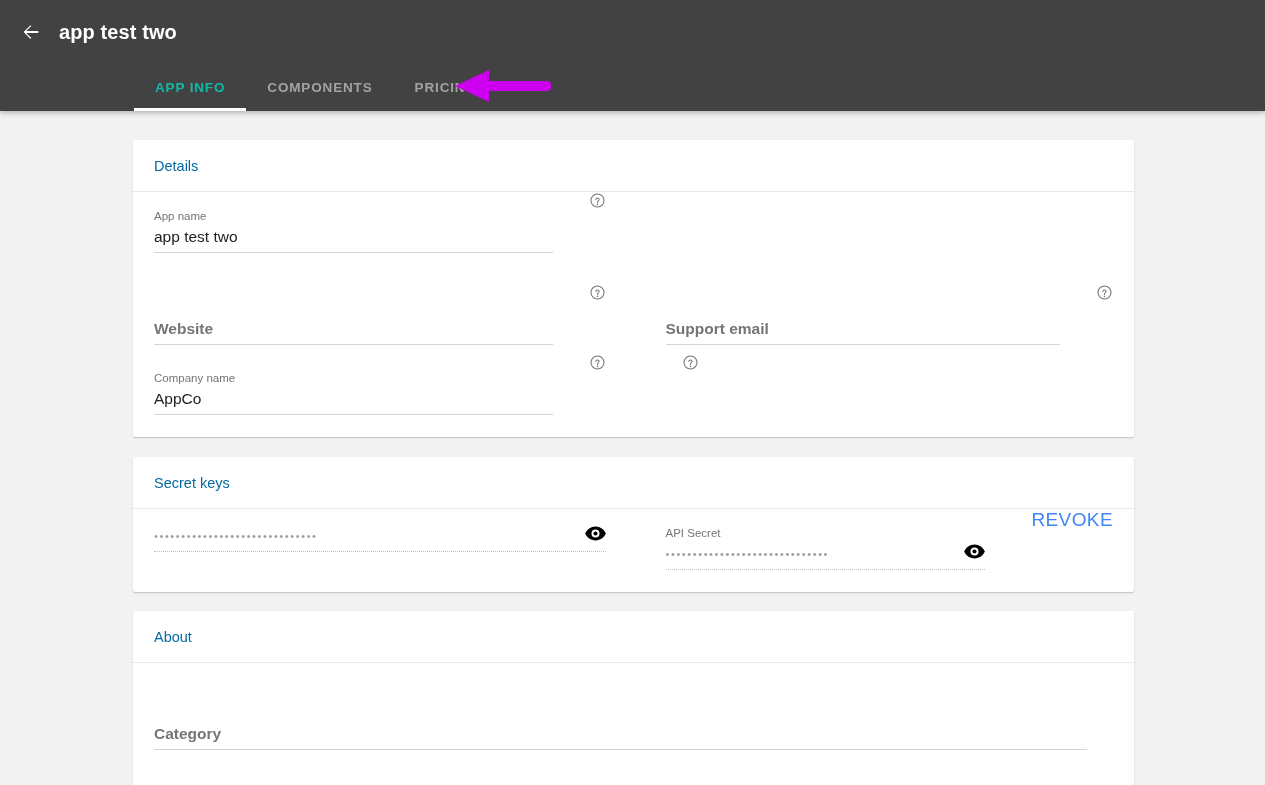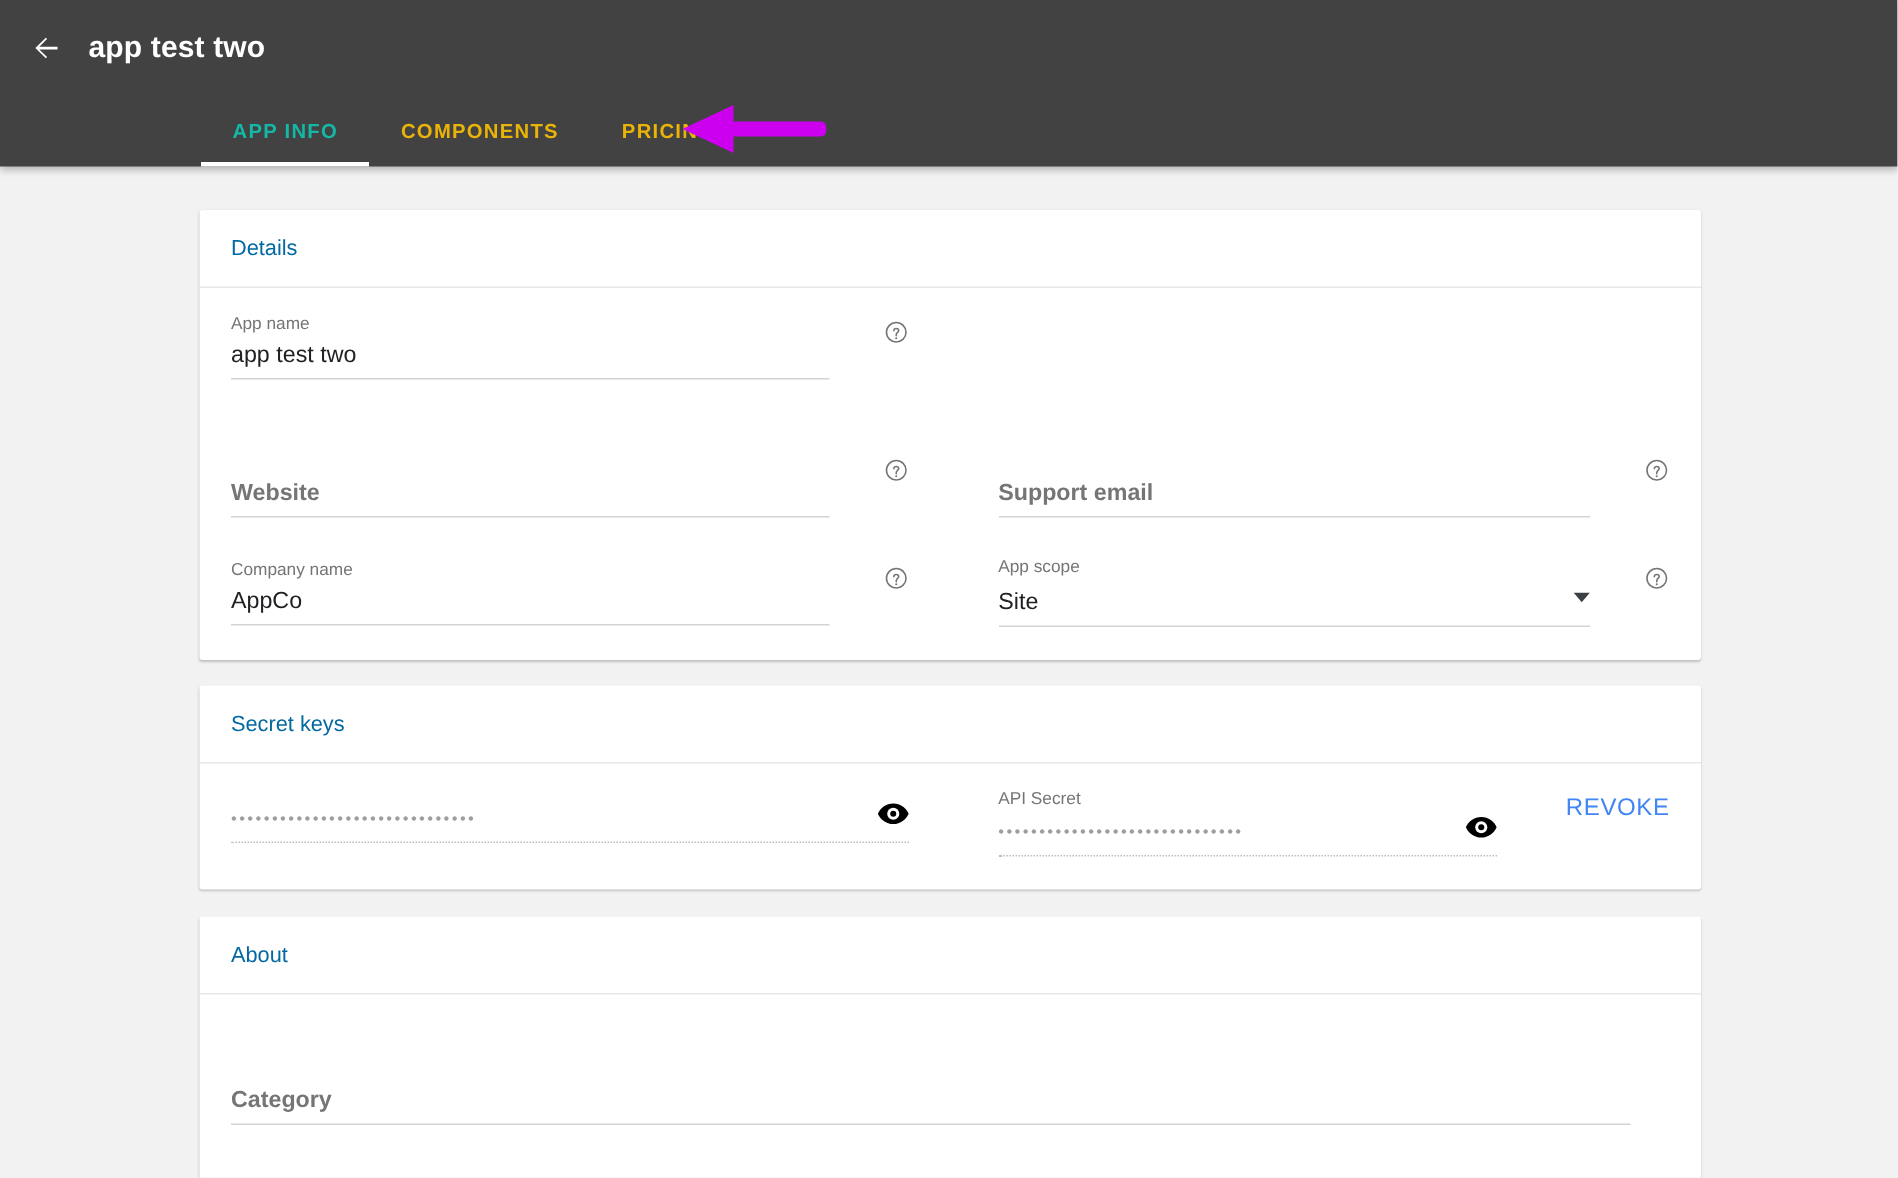--- a/index.html
+++ b/index.html
@@ -64,21 +64,21 @@
   }
 
   .tab {
     display: flex;
     align-items: center;
     justify-content: center;
     padding: 0 21px;
     font-size: 13.5px;
     font-weight: bold;
     letter-spacing: 0.85px;
-    color: #eab308;
+    color: #a3a3a3;
     cursor: pointer;
     position: relative;
     white-space: nowrap;
     text-transform: uppercase;
     height: 100%;
   }
   .tab.active { color: #14b8a6; }
   .tab.active::after {
     content: "";
     position: absolute;
@@ -126,21 +126,21 @@
 
   .card-body { padding: 0 21px; }
 
   
   .field-row {
     display: flex;
   }
   .field-col {
     width: 50%;
     display: flex;
-    align-items: center;
+    align-items: flex-start;
     padding-right: 0;
     gap: 20px;
   }
   .field-col.left  { padding-right: 28px; }
   .field-col.right { padding-left: 32px; }
 
   
   .field {
     flex: 1 1 auto;
     min-width: 0;
@@ -207,21 +207,21 @@
     flex: none;
     margin-left: 10px;
     margin-bottom: 1px;
     cursor: pointer;
   }
 
   .revoke-link {
     flex: none;
     margin-left: 26px;
     margin-bottom: 2px;
-    font-size: 16px;
+    font-size: 19px;
     font-weight: normal;
     letter-spacing: 0.4px;
     color: #4285f4;
     cursor: pointer;
     white-space: nowrap;
   }
 
   
   .row-gap-lg { height: 31px; }
   .row-gap-sm { height: 9px; }
@@ -337,31 +337,20 @@
           </div>
           <span class="help-icon">
             <svg width="17" height="17" viewBox="0 0 24 24">
               <circle cx="12" cy="12" r="9.2" fill="none" stroke="#757575" stroke-width="1.5"></circle>
               <path d="M12 15.2v-0.9c0-1 0.5-1.5 1.2-2.1 0.7-0.6 1.1-1 1.1-1.8 0-1.2-0.95-2-2.3-2s-2.25 0.85-2.3 2.05" fill="none" stroke="#757575" stroke-width="1.5" stroke-linecap="round"></path>
               <circle cx="12" cy="17.6" r="1" fill="#757575"></circle>
             </svg>
           </span>
         </div>
         <div class="field-col right">
-          <div class="field">
-            <div class="field-label">App scope</div>
-            <div class="field-control">
-              <div class="field-value">Site</div>
-              <span class="caret">
-                <svg width="11" height="7" viewBox="0 0 11 7">
-                    <polygon points="0,0 11,0 5.5,6.5" fill="#3c4043"></polygon>
-                  </svg>
-              </span>
-            </div>
-          </div>
           <span class="help-icon">
             <svg width="17" height="17" viewBox="0 0 24 24">
               <circle cx="12" cy="12" r="9.2" fill="none" stroke="#757575" stroke-width="1.5"></circle>
               <path d="M12 15.2v-0.9c0-1 0.5-1.5 1.2-2.1 0.7-0.6 1.1-1 1.1-1.8 0-1.2-0.95-2-2.3-2s-2.25 0.85-2.3 2.05" fill="none" stroke="#757575" stroke-width="1.5" stroke-linecap="round"></path>
               <circle cx="12" cy="17.6" r="1" fill="#757575"></circle>
             </svg>
           </span>
         </div>
       </div>
 

